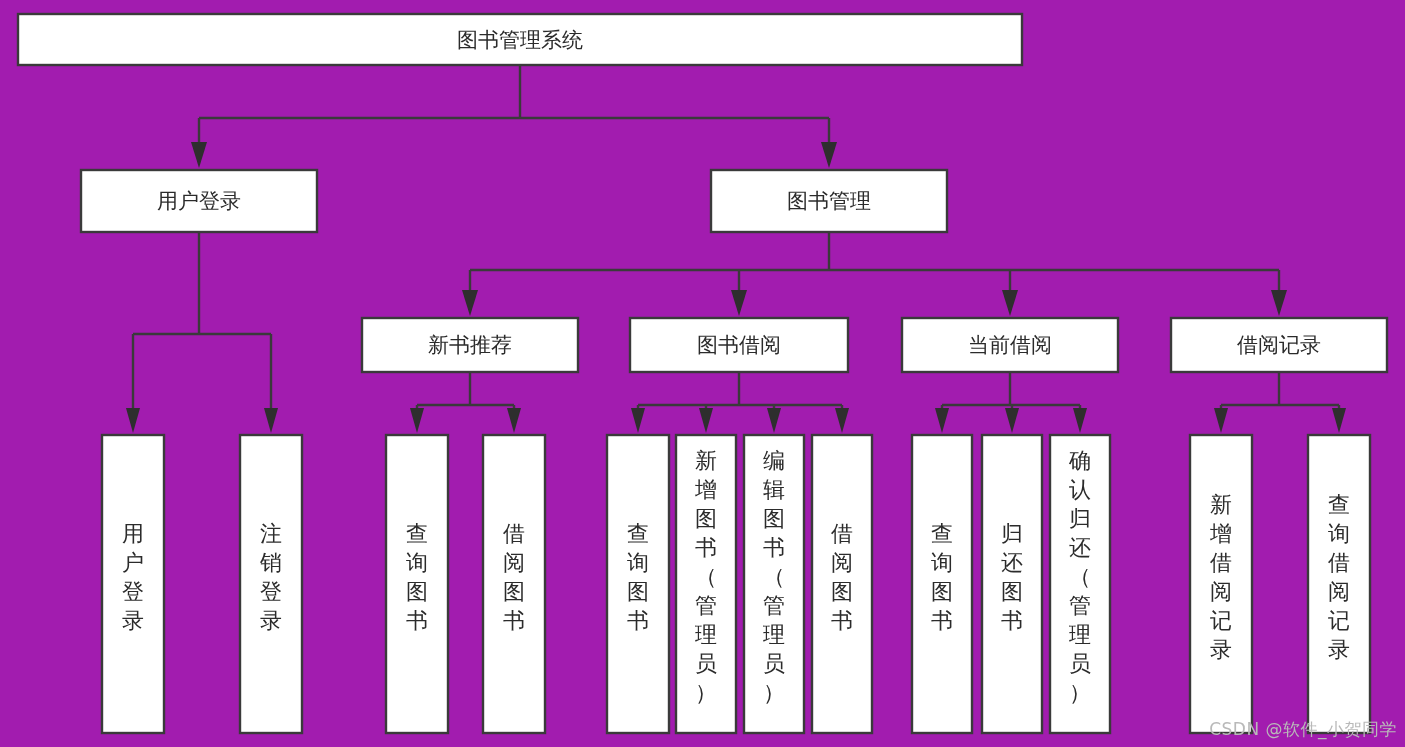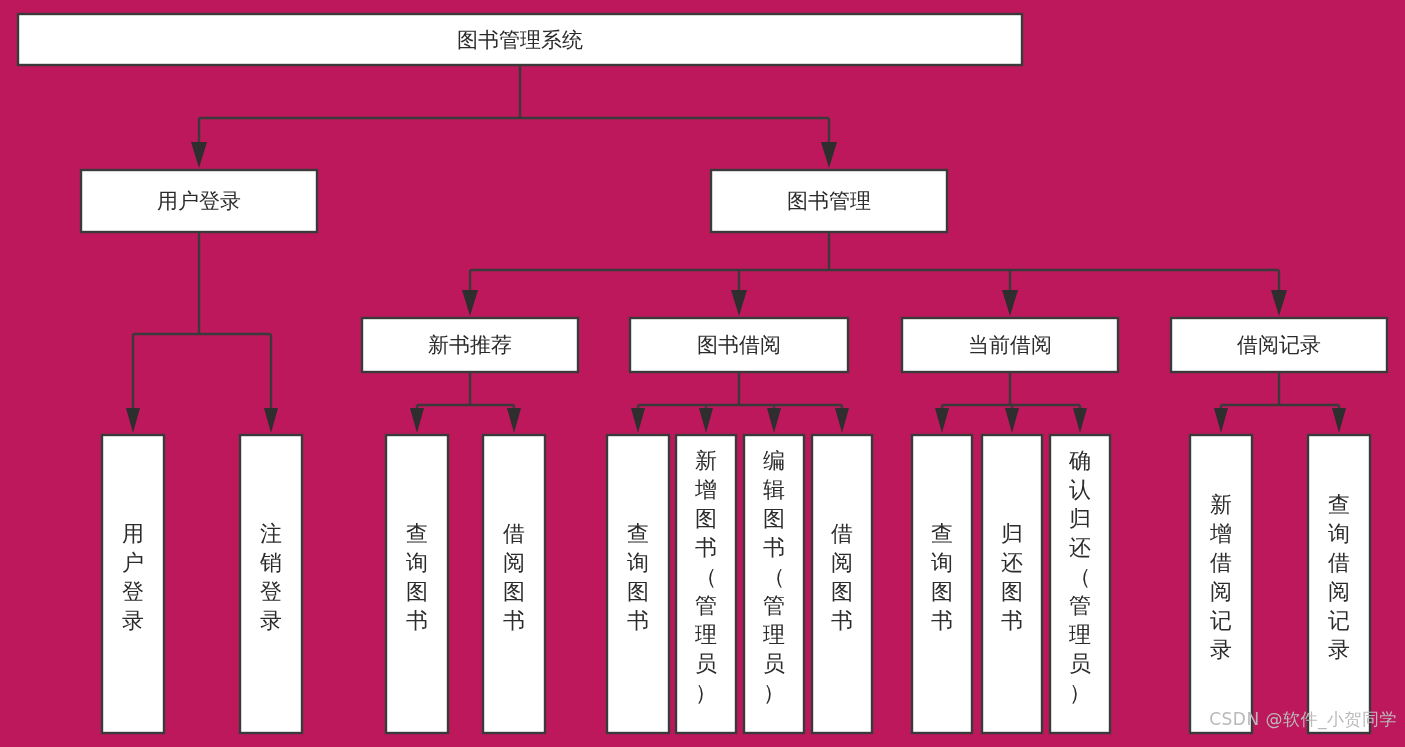--- a/index.html
+++ b/index.html
@@ -7,21 +7,21 @@
     padding: 0;
     background: #ffffff;
   }
   body {
     font-family: "DejaVu Sans", "Liberation Sans", sans-serif;
   }
   #diagram-root {
     position: relative;
     width: 1405px;
     height: 747px;
-    background: #be185d;
+    background: #a21caf;
     overflow: hidden;
   }
   svg.flow {
     position: absolute;
     left: 0;
     top: 0;
     width: 1405px;
     height: 747px;
     display: block;
   }
@@ -49,21 +49,21 @@
     fill: none;
     stroke-linecap: butt;
   }
   .arrow-head {
     fill: #2e2e2e;
     stroke: none;
   }
   .watermark {
     position: absolute;
     right: 8px;
-    bottom: 16px;
+    bottom: 6px;
     font-family: "DejaVu Sans", "Liberation Sans", sans-serif;
     font-size: 17px;
     color: #b9b9b9;
     letter-spacing: 0.5px;
     white-space: nowrap;
     pointer-events: none;
   }
 </style>
 </head>
 <body>

